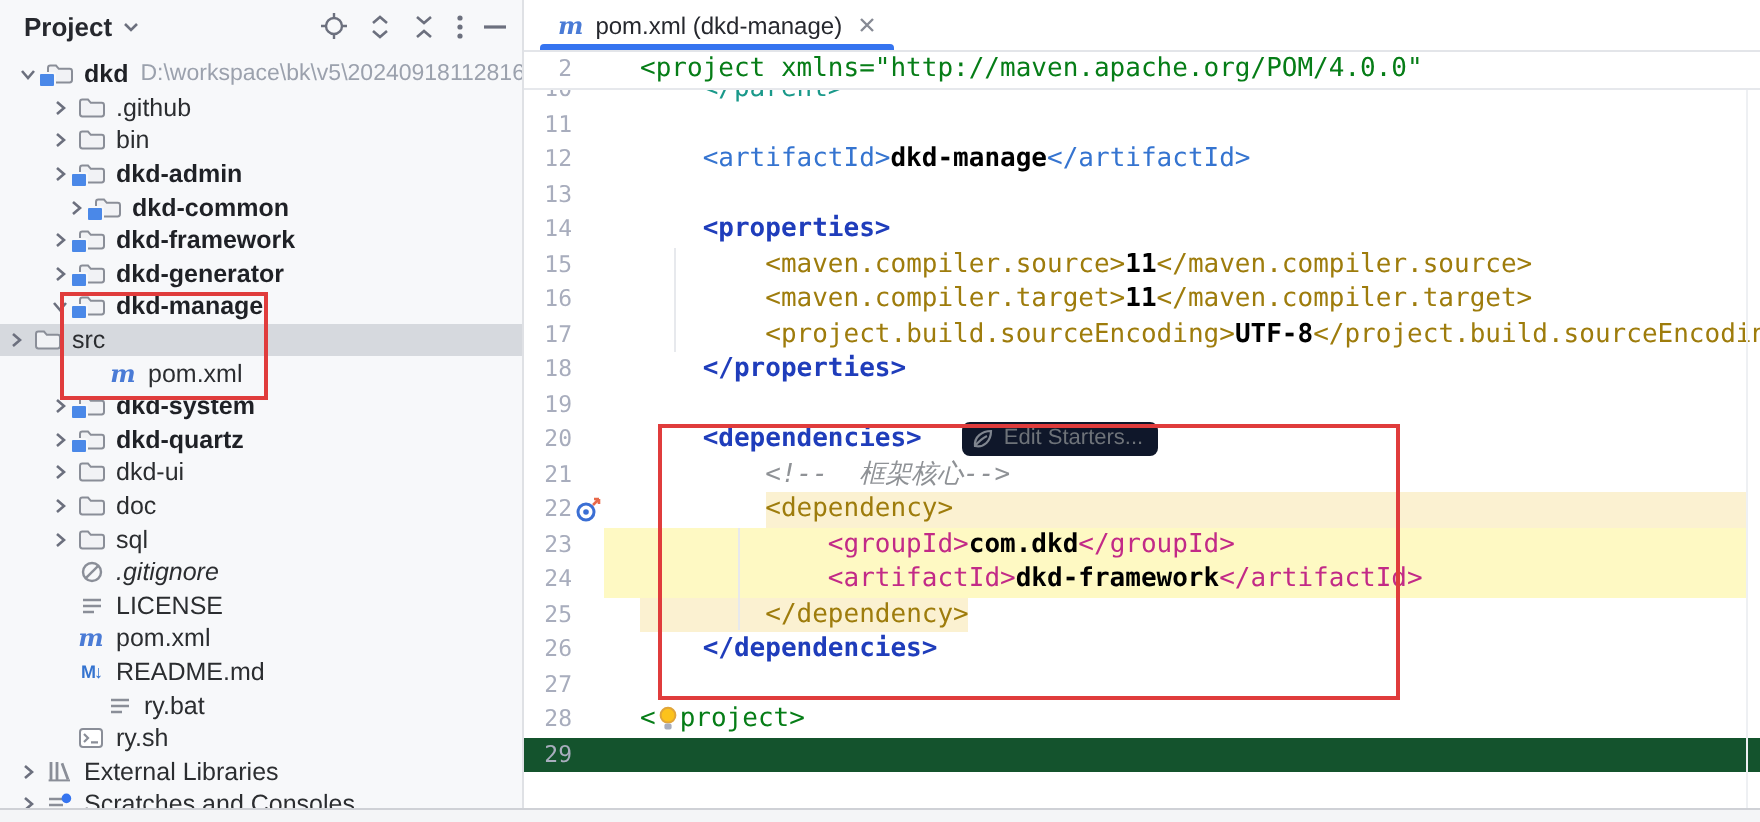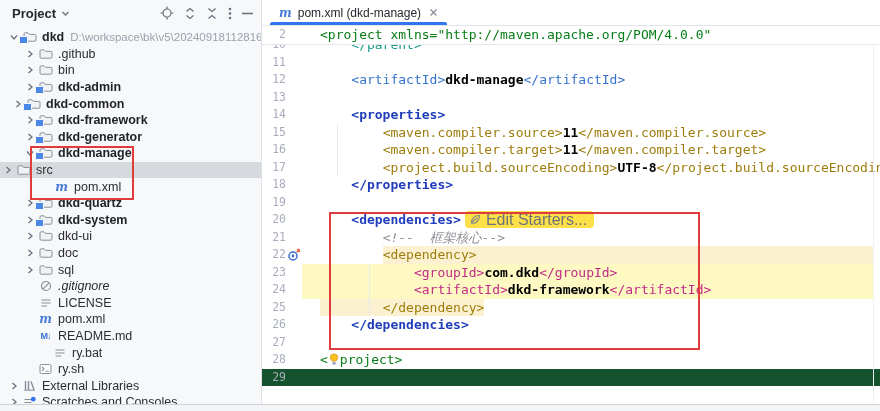--- a/index.html
+++ b/index.html
@@ -48,23 +48,23 @@
   .c-teal{color:#1a998a}
   .c-blue{color:#3574d0}
   .c-navy{color:#1f3dbb;font-weight:bold}
   .c-olive{color:#9e7c0c}
   .c-magenta{color:#c22a87}
   .c-val{color:#000;font-weight:bold}
   .c-comment{color:#8f9296;font-style:italic}
   .hlfull{background:#fef9c3}
   .hltail{background:#fbf1d1;flex:1}
   .hltext{background:#fbf1d1}
-  .chip{display:inline-flex;align-items:center;gap:5px;background:#fde047;border-radius:4px;
-        height:17px;padding:0 7px 0 5px;margin-left:4px;color:#6e7379;
-        font-family:"Liberation Sans",sans-serif;font-size:16px;font-style:normal;font-weight:normal}
+  .chip{display:inline-flex;align-items:center;gap:5px;background:#0f172a;border-radius:4px;
+        height:17px;padding:0 7px 0 5px;margin-left:20px;color:#6e7379;
+        font-family:"Liberation Sans",sans-serif;font-size:11px;font-style:normal;font-weight:normal}
   .guide{position:absolute;width:1px;background:#e7e9ed;z-index:1}
   .vline{position:absolute;top:26px;bottom:7px;right:6px;width:1px;background:#eef0f3}
 
   
   .rect{position:absolute;border:2px solid #e03c3c;pointer-events:none;z-index:9}
   .bottomstrip{position:absolute;left:0;right:0;top:404px;height:7px;background:#f4f5f7;border-top:1px solid #cfd1d6;z-index:8}
 </style>
 </head>
 <body>
 
@@ -156,21 +156,21 @@
           </svg>
         </span>
         <span class="ticon">
           <svg width="14" height="12" viewBox="0 0 14 12">
             <path d="M1 3 Q1 1.8 2.2 1.8 H5 L6.4 3.4 H11.8 Q13 3.4 13 4.6 V9 Q13 10.2 11.8 10.2 H2.2 Q1 10.2 1 9 Z" fill="#f1f2f5" stroke="#8a8e98"></path>
           </svg>
           <span class="badge"></span>
         </span>
         <span class="tlabel bold">dkd-admin</span>
       </div>
-      <div class="trow" style="padding-left: 10px;">
+      <div class="trow" style="padding-left: 30px;">
         <span class="chev">
           <svg width="8" height="8" viewBox="0 0 8 8">
             <path d="M2.5 1 L6 4 L2.5 7" fill="none" stroke="#6c707e" stroke-width="1.3"></path>
           </svg>
         </span>
         <span class="ticon">
           <svg width="14" height="12" viewBox="0 0 14 12">
             <path d="M1 3 Q1 1.8 2.2 1.8 H5 L6.4 3.4 H11.8 Q13 3.4 13 4.6 V9 Q13 10.2 11.8 10.2 H2.2 Q1 10.2 1 9 Z" fill="#f1f2f5" stroke="#8a8e98"></path>
           </svg>
           <span class="badge"></span>
@@ -244,35 +244,35 @@
           <svg width="8" height="8" viewBox="0 0 8 8">
             <path d="M2.5 1 L6 4 L2.5 7" fill="none" stroke="#6c707e" stroke-width="1.3"></path>
           </svg>
         </span>
         <span class="ticon">
           <svg width="14" height="12" viewBox="0 0 14 12">
             <path d="M1 3 Q1 1.8 2.2 1.8 H5 L6.4 3.4 H11.8 Q13 3.4 13 4.6 V9 Q13 10.2 11.8 10.2 H2.2 Q1 10.2 1 9 Z" fill="#f1f2f5" stroke="#8a8e98"></path>
           </svg>
           <span class="badge"></span>
         </span>
+        <span class="tlabel bold">dkd-system</span>
+      </div>
+      <div class="trow" style="padding-left: 22px;">
+        <span class="chev">
+          <svg width="8" height="8" viewBox="0 0 8 8">
+            <path d="M2.5 1 L6 4 L2.5 7" fill="none" stroke="#6c707e" stroke-width="1.3"></path>
+          </svg>
+        </span>
+        <span class="ticon">
+          <svg width="14" height="12" viewBox="0 0 14 12">
+            <path d="M1 3 Q1 1.8 2.2 1.8 H5 L6.4 3.4 H11.8 Q13 3.4 13 4.6 V9 Q13 10.2 11.8 10.2 H2.2 Q1 10.2 1 9 Z" fill="#f1f2f5" stroke="#8a8e98"></path>
+          </svg>
+          <span class="badge"></span>
+        </span>
         <span class="tlabel bold">dkd-quartz</span>
-      </div>
-      <div class="trow" style="padding-left: 22px;">
-        <span class="chev">
-          <svg width="8" height="8" viewBox="0 0 8 8">
-            <path d="M2.5 1 L6 4 L2.5 7" fill="none" stroke="#6c707e" stroke-width="1.3"></path>
-          </svg>
-        </span>
-        <span class="ticon">
-          <svg width="14" height="12" viewBox="0 0 14 12">
-            <path d="M1 3 Q1 1.8 2.2 1.8 H5 L6.4 3.4 H11.8 Q13 3.4 13 4.6 V9 Q13 10.2 11.8 10.2 H2.2 Q1 10.2 1 9 Z" fill="#f1f2f5" stroke="#8a8e98"></path>
-          </svg>
-          <span class="badge"></span>
-        </span>
-        <span class="tlabel bold">dkd-system</span>
       </div>
       <div class="trow" style="padding-left: 22px;">
         <span class="chev">
           <svg width="8" height="8" viewBox="0 0 8 8">
             <path d="M2.5 1 L6 4 L2.5 7" fill="none" stroke="#6c707e" stroke-width="1.3"></path>
           </svg>
         </span>
         <span class="ticon">
           <svg width="14" height="12" viewBox="0 0 14 12">
             <path d="M1 3 Q1 1.8 2.2 1.8 H5 L6.4 3.4 H11.8 Q13 3.4 13 4.6 V9 Q13 10.2 11.8 10.2 H2.2 Q1 10.2 1 9 Z" fill="#f1f2f5" stroke="#8a8e98"></path>

